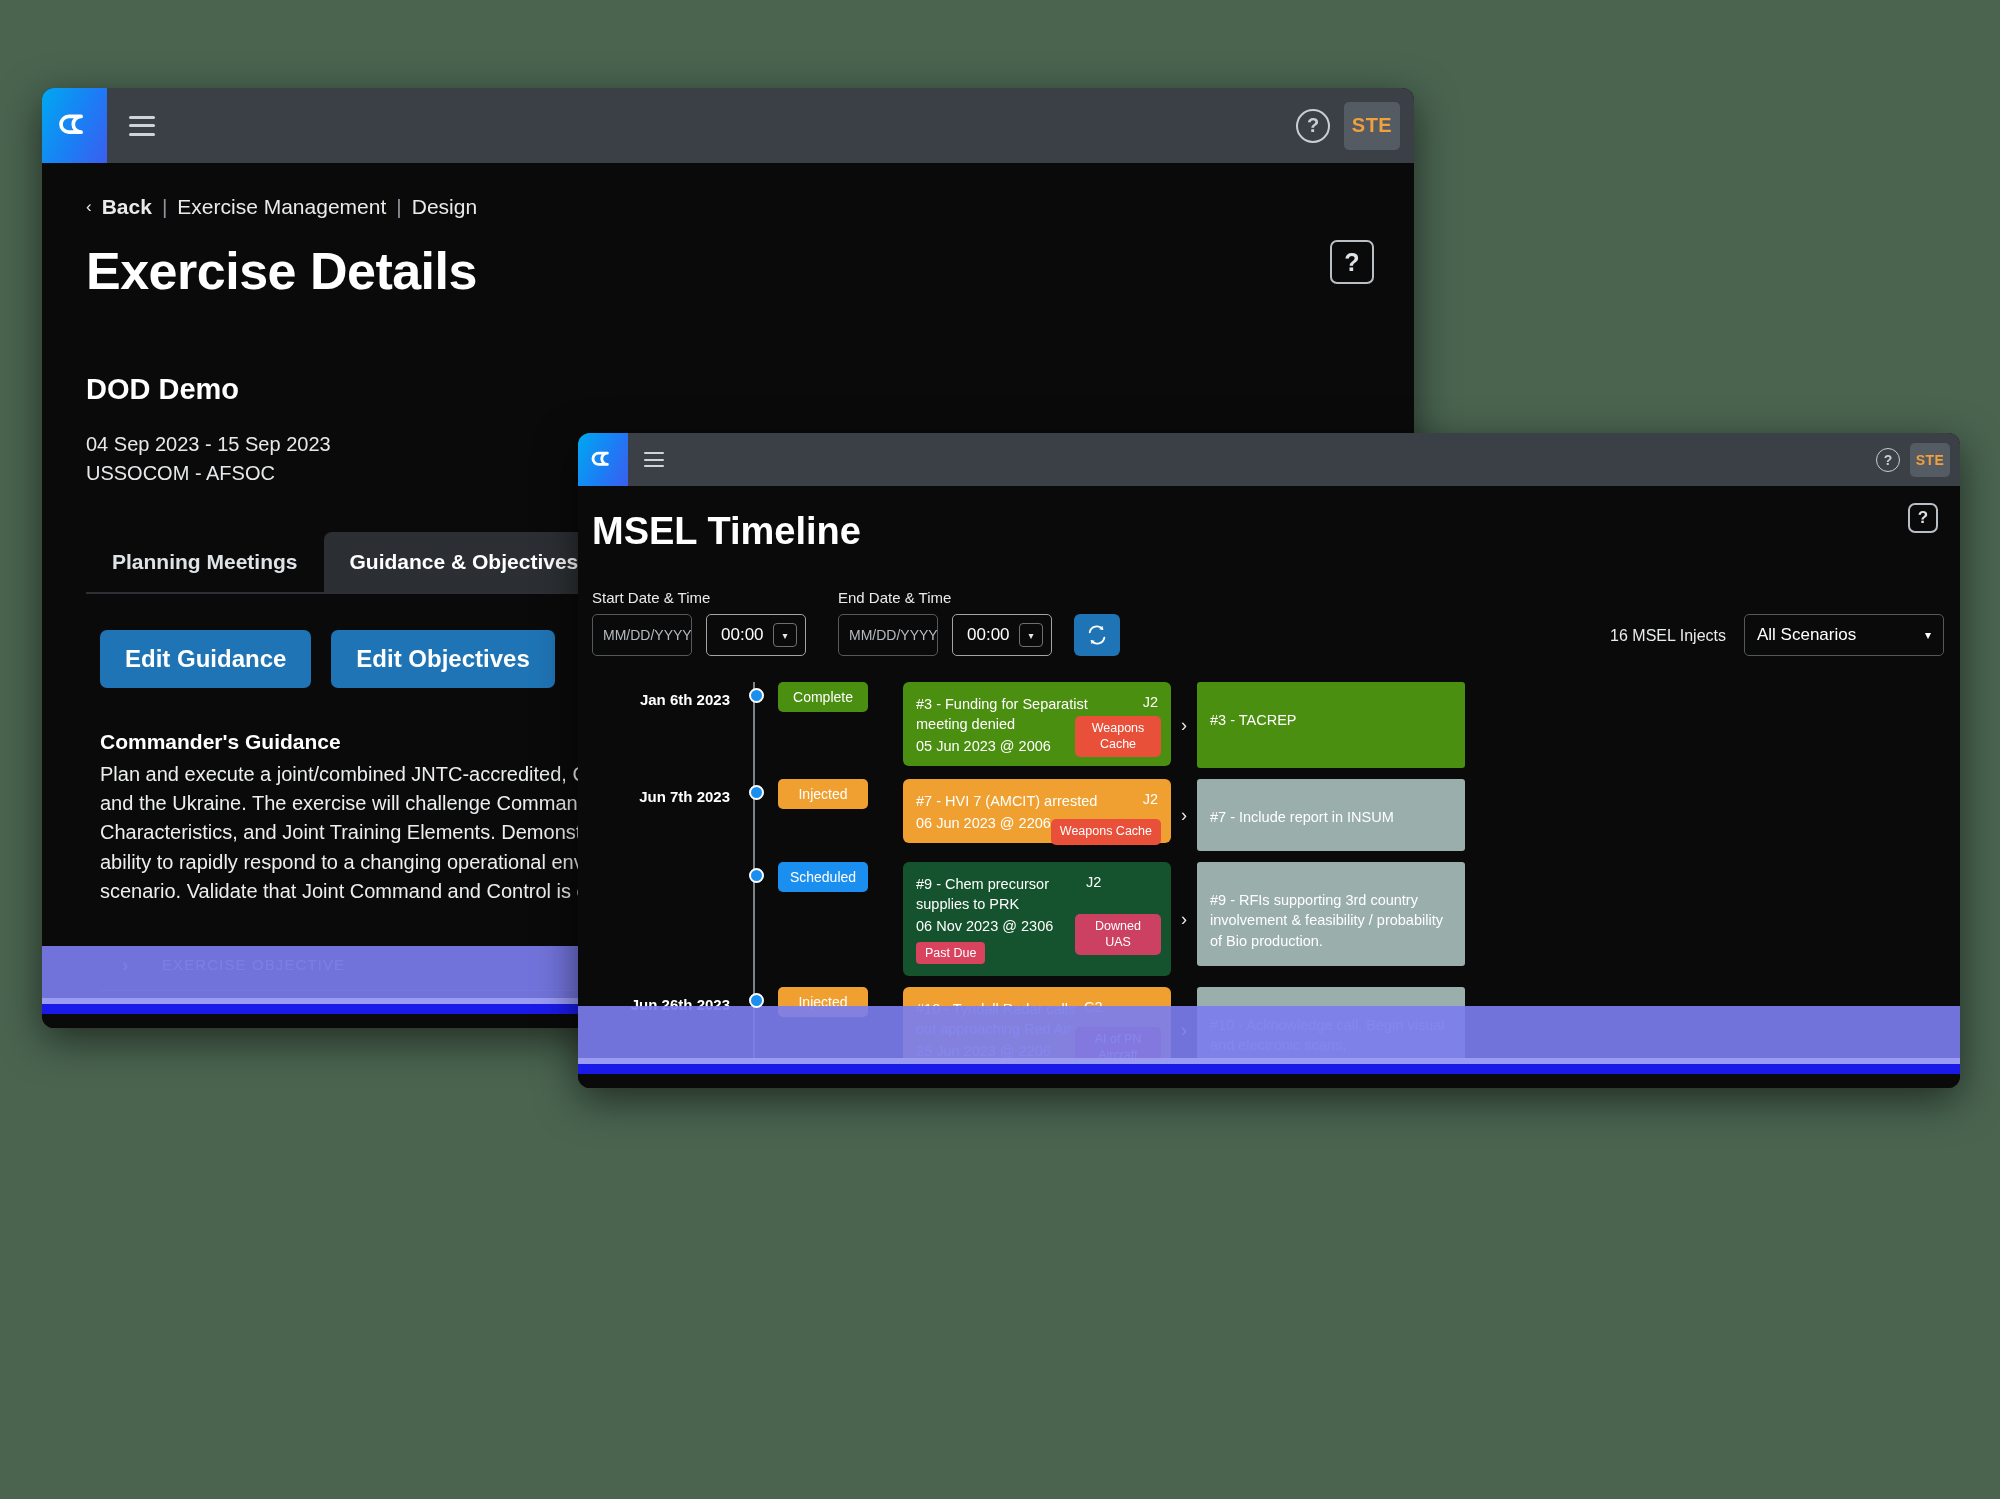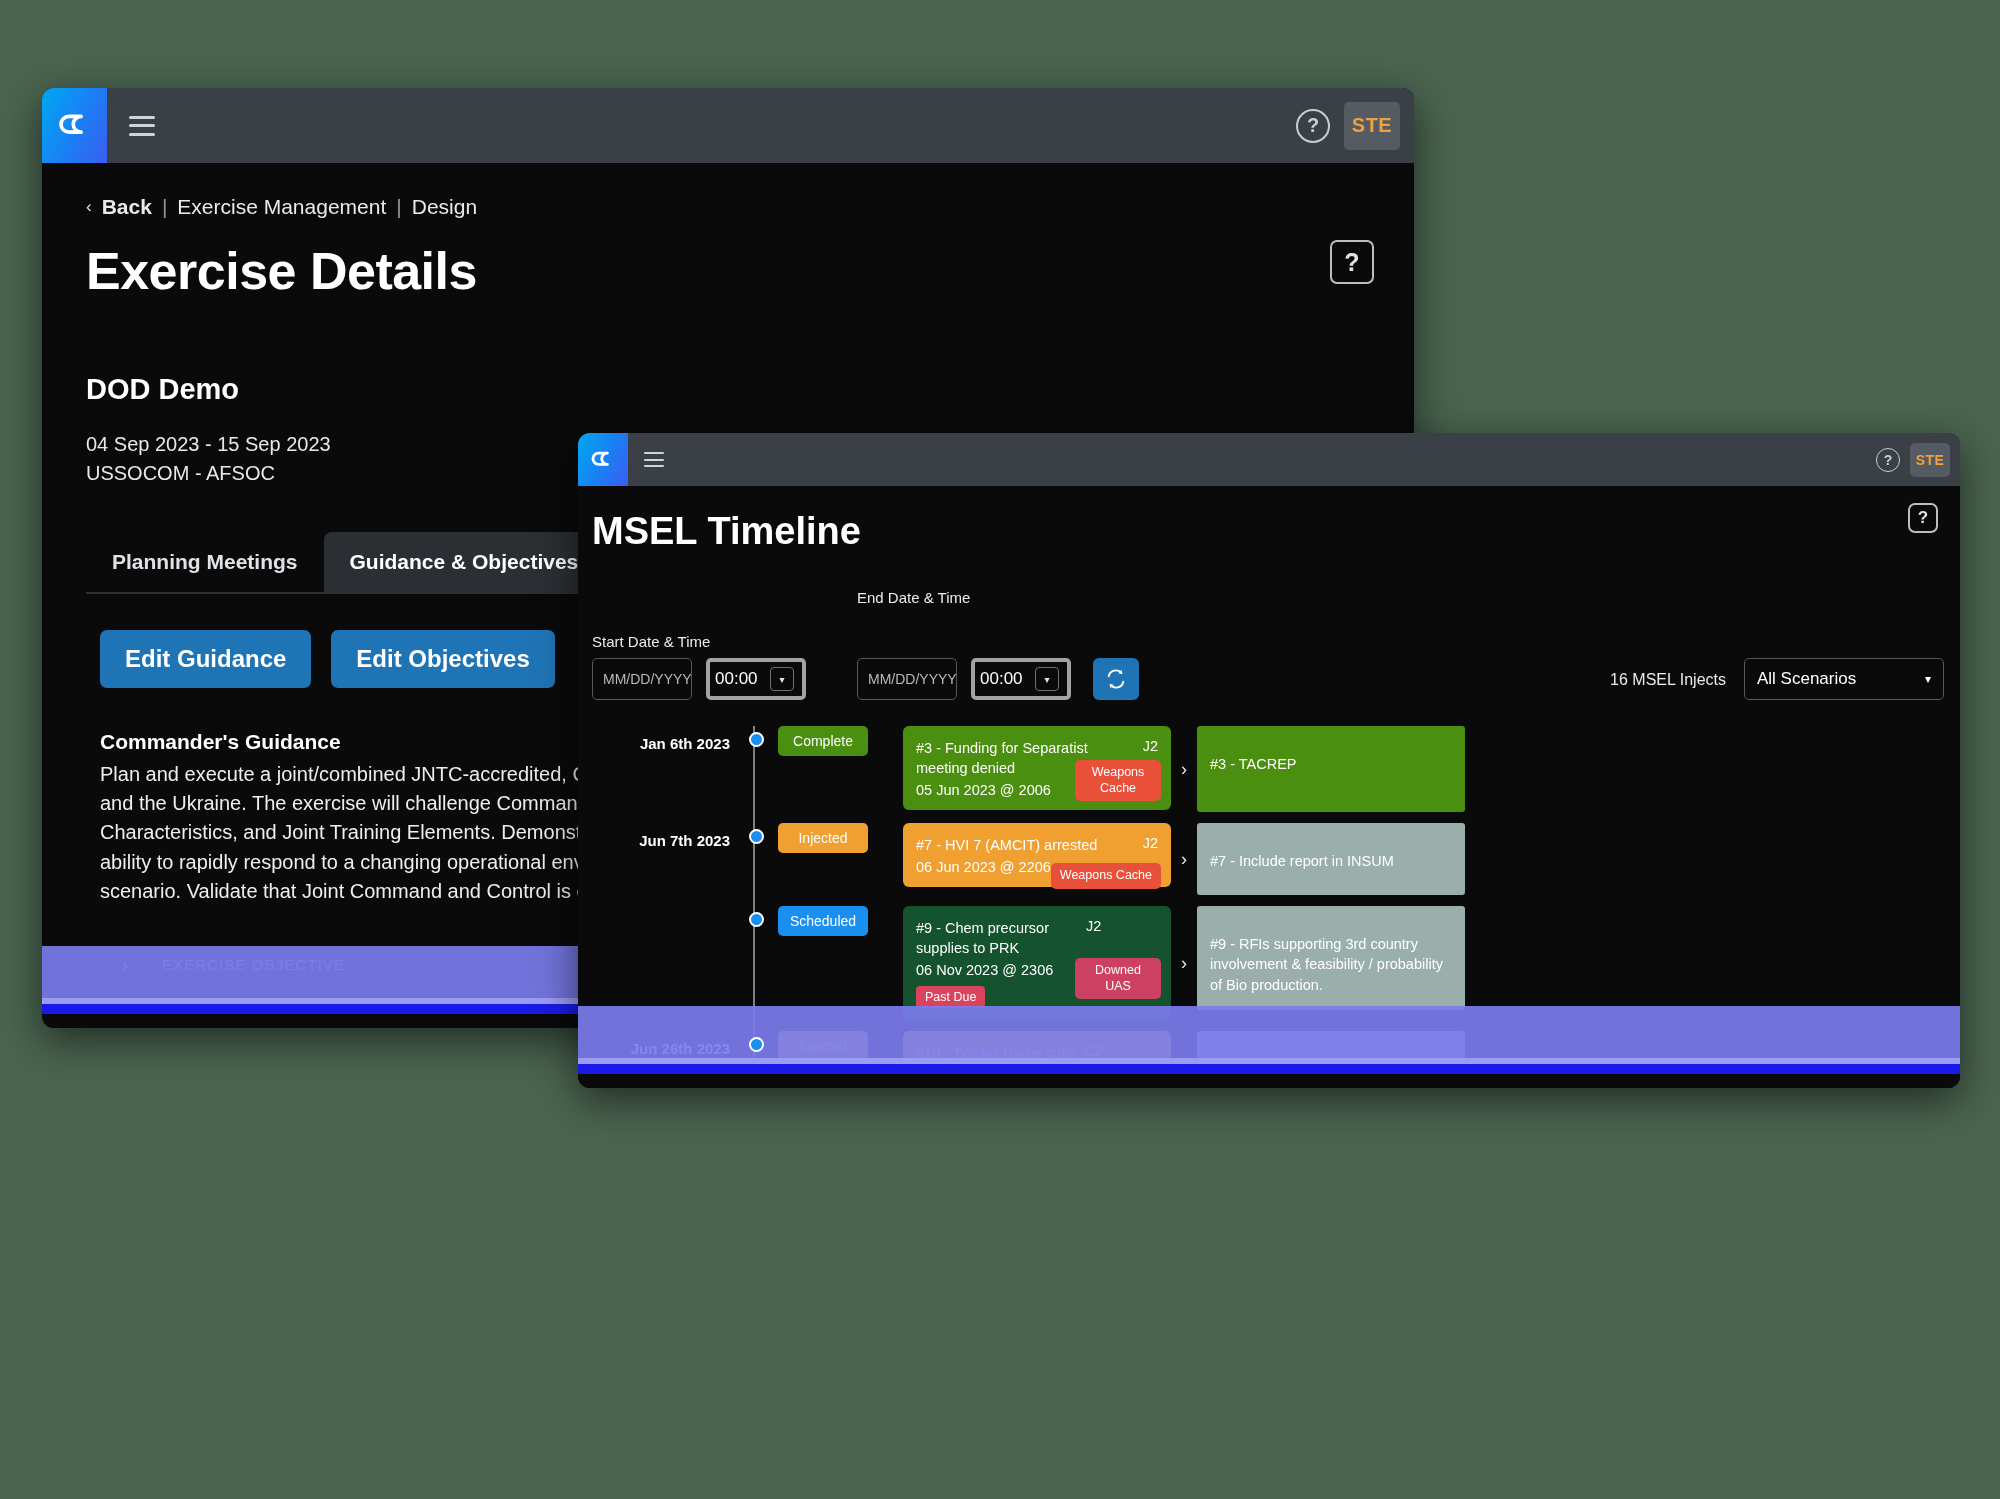--- a/index.html
+++ b/index.html
@@ -166,23 +166,23 @@
   .date-input {
     width: 100px; height: 42px;
     background: transparent; border: 1px solid #54595e; border-radius: 5px;
     color: #b6bbc0; font-size: 14px;
     padding: 0 10px;
     display: flex; align-items: center;
     cursor: text;
   }
   .time-input {
     width: 100px; height: 42px;
-    background: transparent; border: 4px solid #a3a3a3; border-radius: 5px;
+    background: transparent; border: 1px solid #a3a3a3; border-radius: 5px;
     color: #ffffff; font-size: 17px;
-    padding: 0 8px 0 5px;
+    padding: 0 8px 0 14px;
     display: flex; align-items: center; justify-content: space-between;
     cursor: pointer;
   }
   .caret-box {
     width: 24px; height: 24px;
     border: 1px solid #6a7076; border-radius: 4px;
     display:flex; align-items:center; justify-content:center;
     font-size: 10px; color: #e4e7ea;
   }
   .refresh-btn {
@@ -388,21 +388,21 @@
         <div class="field-label">Start Date &amp; Time</div>
         <div class="field-inputs">
           <div class="date-input">MM/DD/YYYY</div>
           <div class="time-input">
             <span>00:00</span>
             <span class="caret-box">▾</span>
           </div>
         </div>
       </div>
 
-      <div class="field-group" style="margin-left:51px;gap:44px;">
+      <div class="field-group" style="margin-left:32px;">
         <div class="field-label">End Date &amp; Time</div>
         <div class="field-inputs">
           <div class="date-input">MM/DD/YYYY</div>
           <div class="time-input">
             <span>00:00</span>
             <span class="caret-box">▾</span>
           </div>
         </div>
       </div>
 

